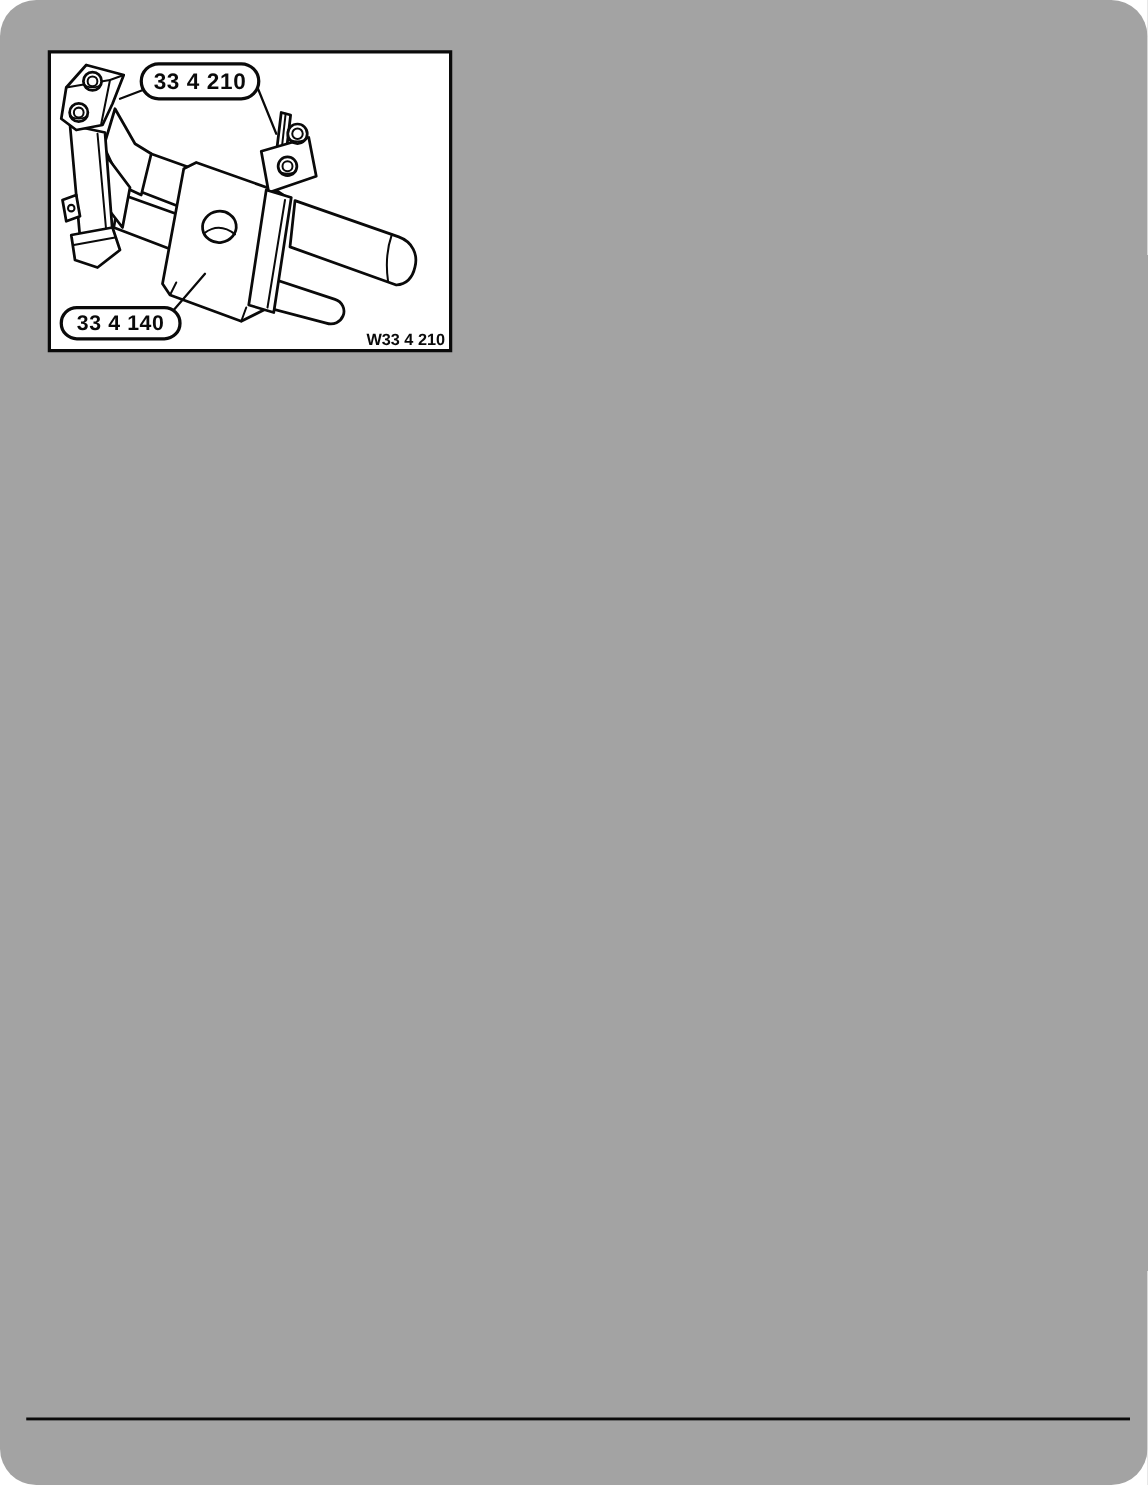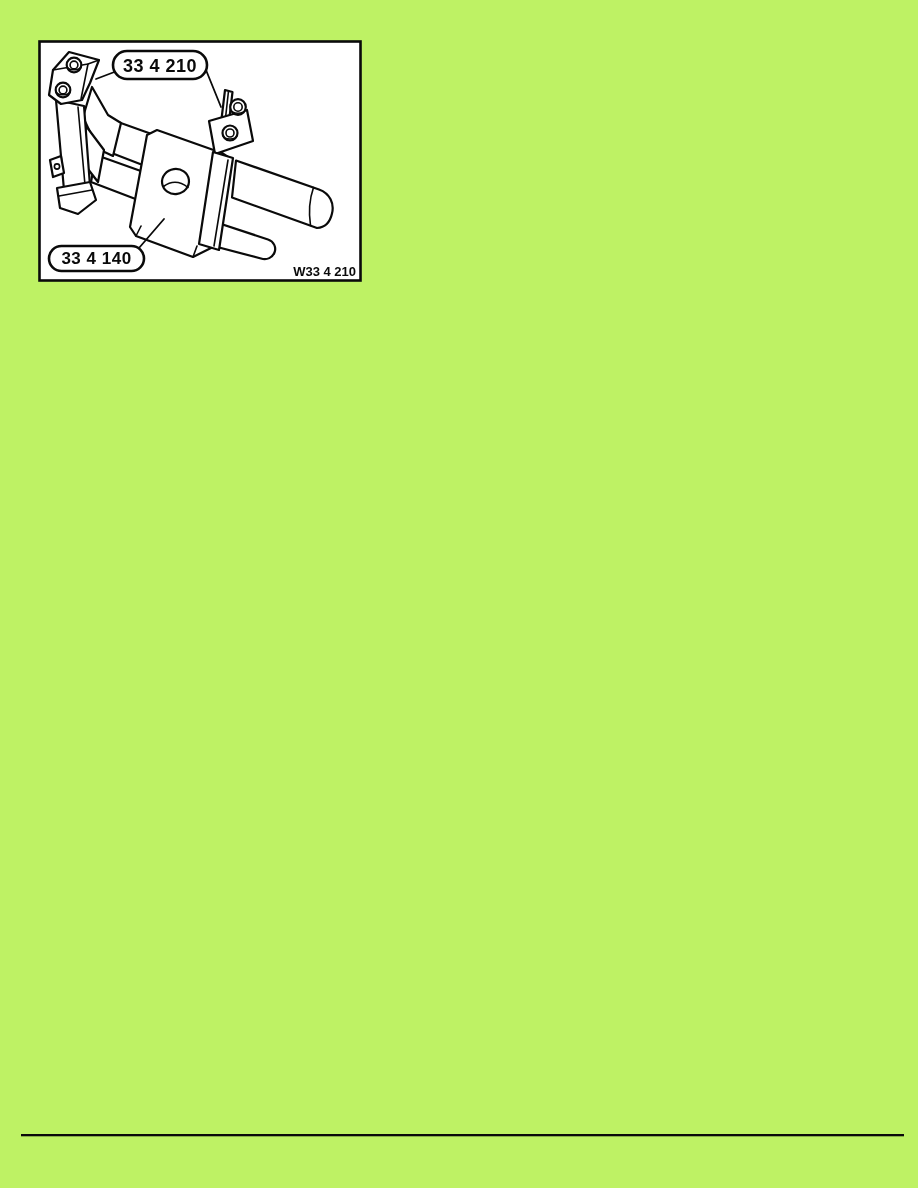--- a/index.html
+++ b/index.html
@@ -4,23 +4,24 @@
 <style>
   html, body {
     margin: 0;
     padding: 0;
     background: #ffffff;
   }
   .page {
     position: relative;
     width: 918px;
     height: 1188px;
-    background: #bef264;
+    background: #a3a3a3;
     overflow: hidden;
     font-family: "Liberation Sans", sans-serif;
+    border-radius: 29px;
   }
   .page-svg {
     position: absolute;
     left: 0;
     top: 0;
     width: 918px;
     height: 1188px;
     display: block;
   }
   .outline {

